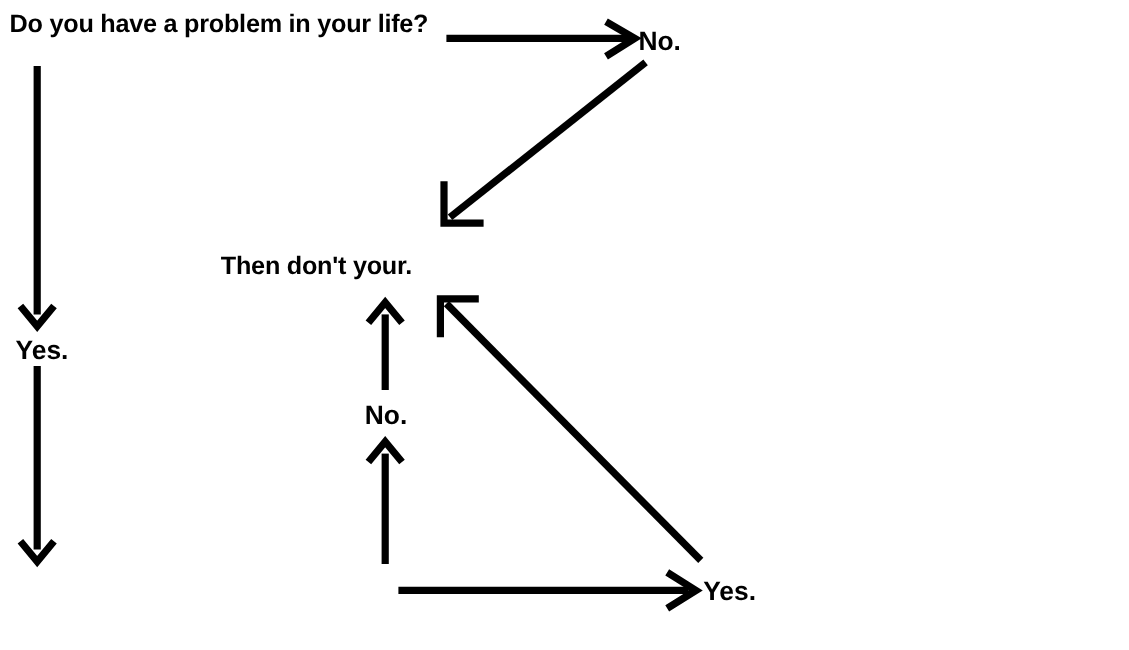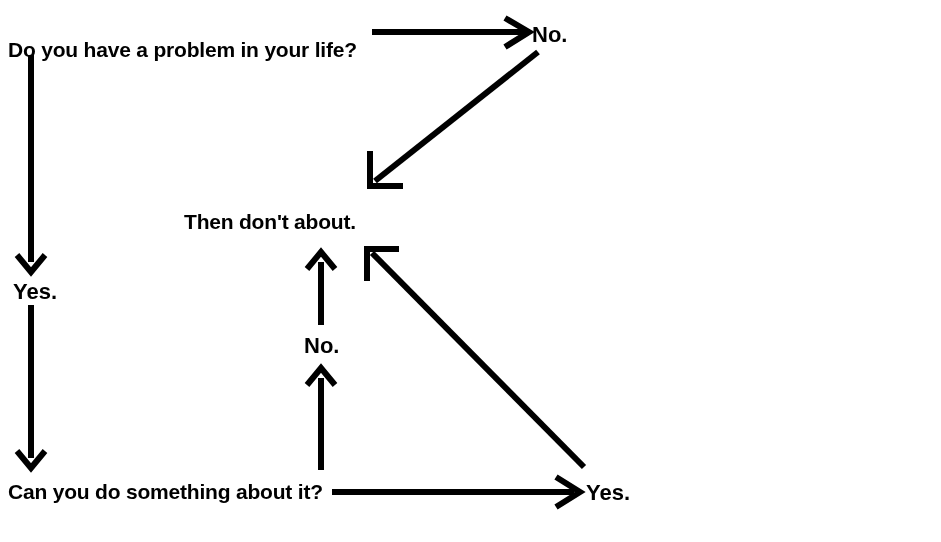--- a/index.html
+++ b/index.html
@@ -89,27 +89,26 @@
       <polyline points="307,385 321,368 335,385"></polyline>
     </g>
 
     <g>
       <line x1="321" y1="325" x2="321" y2="262"></line>
       <polyline points="307,269 321,252 335,269"></polyline>
     </g>
 
   </svg>
 
-  <div class="node q-large" style="left:8px; top:39px;">Do you have a problem in your life?</div>
+  <div class="node q-large" style="left:8px; top:10px;">Do you have a problem in your life?</div>
 
   <div class="node lbl" style="left:532px; top:24px;">No.</div>
 
-  <div class="node q-large" style="left:184px; top:211px;">Then don't about.</div>
+  <div class="node q-large" style="left:184px; top:211px;">Then don't your.</div>
 
   <div class="node lbl" style="left:13px; top:281px;">Yes.</div>
 
   <div class="node lbl" style="left:304px; top:335px;">No.</div>
 
-  <div class="node q-large" style="left:8px; top:481px;">Can you do something about it?</div>
 
   <div class="node lbl" style="left:586px; top:482px;">Yes.</div>
 
 </div>
 
 </body></html>

